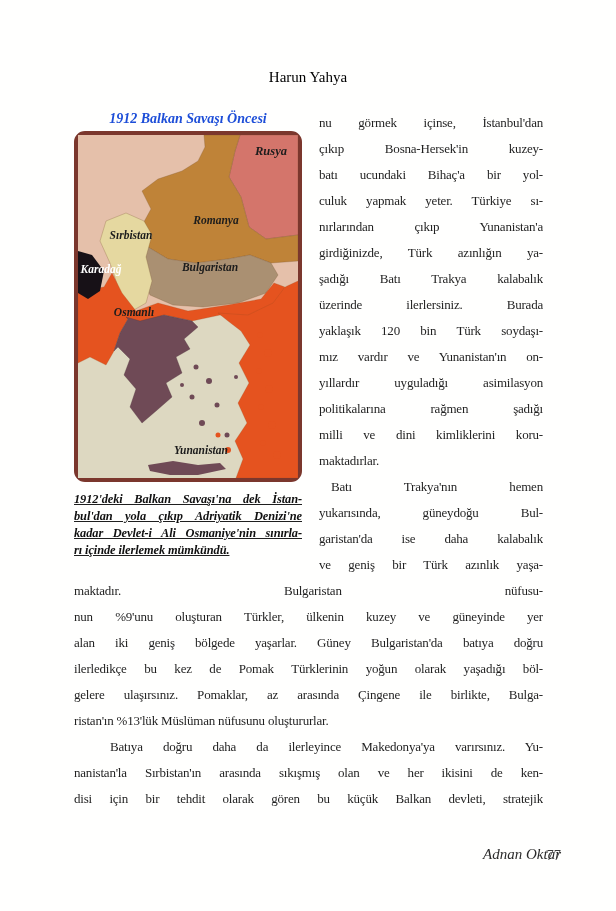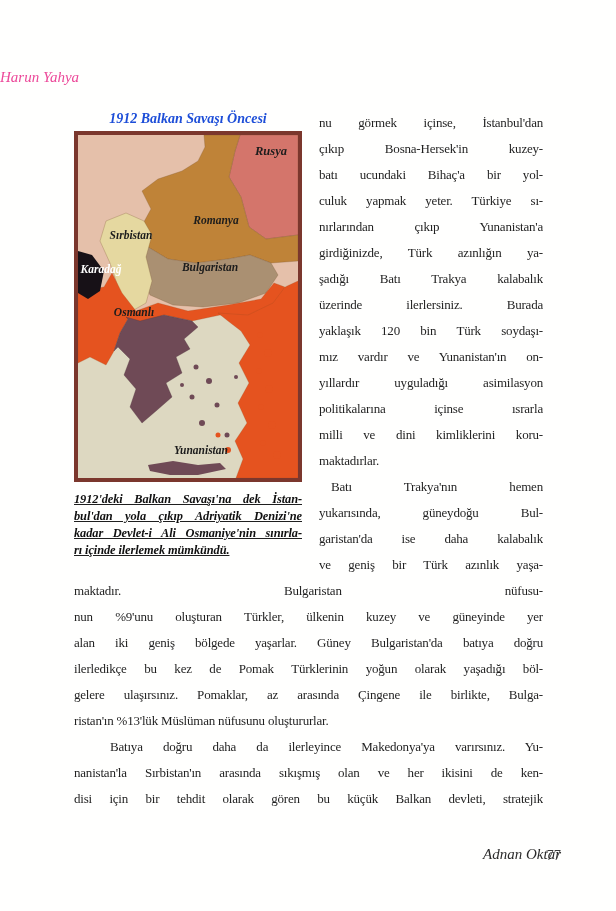--- a/index.html
+++ b/index.html
@@ -1,19 +1,19 @@
 <!DOCTYPE html>
 <html><head>
 <meta charset="utf-8">
 <style>
   html,body{margin:0;padding:0;background:#ffffff;}
   .page{position:relative;width:616px;height:911px;background:#fffffe;overflow:hidden;
         font-family:"Liberation Serif","DejaVu Serif",serif;color:#1f1f1f;}
-  .running-header{position:absolute;top:69px;left:0;width:616px;
-        font-style:italic;font-size:15px;color:#ec4899;}
+  .running-header{position:absolute;top:69px;left:0;width:616px;text-align:center;
+        font-size:15px;color:#000000;}
   .content{position:absolute;top:110px;left:74px;width:469px;}
   .content:after{content:"";display:block;clear:both;}
   
   .map-figure{float:left;width:228px;margin:0 17px 36px 0;}
   .map-title{text-align:center;font-weight:bold;font-style:italic;font-size:14px;
         line-height:17px;margin-bottom:4px;color:#1d4ed8;}
   .map-frame{width:220px;height:343px;border:4px solid #7b372d;background:#ddd8c1;}
   .map-frame svg{display:block;}
   figcaption{margin:9px 0 0 0;text-decoration:underline;}
   .cap-line{font-weight:bold;font-style:italic;font-size:12.4px;line-height:17px;height:17px;
@@ -40,21 +40,21 @@
 <body>
 
 <div class="page">
 
   <div class="running-header">Harun Yahya</div>
 
   <div class="content">
 
     <figure class="map-figure" style="margin-block:0;margin-inline:0 17px;">
       <div class="map-title">1912 Balkan Savaşı Öncesi</div>
-      <div class="map-frame" style="border-color: rgb(123, 55, 45);">
+      <div class="map-frame" style="border-color: rgb(123, 55, 45); border-radius: 11px;">
         <svg width="220" height="343" viewBox="0 0 220 343">
           <rect x="0" y="0" width="220" height="343" style="fill: rgb(221, 216, 193);"></rect>
           <polygon points="0,0 220,0 220,152 196,150 183,166 150,172 110,178 80,170 58,178 44,160 34,140 26,154 0,158" style="fill: rgb(229, 192, 170);"></polygon>
           <polygon points="162,0 220,0 220,100 188,104 171,92 163,62 151,42 157,16" stroke="#7a5530" stroke-opacity="0.35" stroke-width="0.8" style="fill: rgb(212, 117, 107);"></polygon>
           <polygon points="126,0 162,0 157,16 151,42 163,62 171,92 188,104 220,100 220,126 193,128 172,120 150,124 118,128 90,124 70,112 62,94 73,74 64,56 80,44 104,36 120,26 127,12" stroke="#7a5530" stroke-opacity="0.35" stroke-width="0.8" style="fill: rgb(191, 131, 56);"></polygon>
           <polygon points="70,112 90,124 118,128 150,124 172,120 193,128 200,140 188,158 160,168 125,172 95,170 72,160 61,138 63,120" stroke="#7a5530" stroke-opacity="0.35" stroke-width="0.8" style="fill: rgb(170, 144, 114);"></polygon>
           <polygon points="28,86 48,78 66,86 74,100 68,122 74,146 68,168 54,176 42,158 32,128 22,106" stroke="#7a5530" stroke-opacity="0.35" stroke-width="0.8" style="fill: rgb(229, 216, 160);"></polygon>
           <polygon points="0,156 26,152 34,138 44,158 58,176 80,168 110,176 150,170 183,164 196,148 207,152 198,170 172,182 142,180 114,186 86,180 64,188 50,184 42,198 36,216 28,230 12,222 0,228" stroke="#9a4a20" stroke-opacity="0.3" stroke-width="0.8" style="fill: rgb(229, 83, 31);"></polygon>
           <polygon points="140,178 170,180 195,168 207,152 220,146 220,343 158,343 165,324 157,306 169,288 160,268 171,248 161,228 172,210 163,196 150,186" stroke="#9a4a20" stroke-opacity="0.3" stroke-width="0.8" style="fill: rgb(229, 83, 31);"></polygon>
           <polygon points="0,116 14,120 26,136 22,156 10,164 0,158" style="fill: rgb(23, 17, 23);"></polygon>
@@ -104,21 +104,21 @@
       <div class="ln">çıkıp Bosna-Hersek'in kuzey-</div>
       <div class="ln">batı ucundaki Bihaç'a bir yol-</div>
       <div class="ln">culuk yapmak yeter. Türkiye sı-</div>
       <div class="ln">nırlarından çıkıp Yunanistan'a</div>
       <div class="ln">girdiğinizde, Türk azınlığın ya-</div>
       <div class="ln">şadığı Batı Trakya kalabalık</div>
       <div class="ln">üzerinde ilerlersiniz. Burada</div>
       <div class="ln">yaklaşık 120 bin Türk soydaşı-</div>
       <div class="ln">mız vardır ve Yunanistan'ın on-</div>
       <div class="ln">yıllardır uyguladığı asimilasyon</div>
-      <div class="ln">politikalarına içinse ısrarla</div>
+      <div class="ln">politikalarına rağmen şadığı</div>
       <div class="ln">milli ve dini kimliklerini koru-</div>
       <div class="ln left">maktadırlar.</div>
       <div class="ln ind-sm">Batı Trakya'nın hemen</div>
       <div class="ln">yukarısında, güneydoğu Bul-</div>
       <div class="ln">garistan'da ise daha kalabalık</div>
       <div class="ln">ve geniş bir Türk azınlık yaşa-</div>
       <div class="ln">maktadır. Bulgaristan nüfusu-</div>
       <div class="ln">nun %9'unu oluşturan Türkler, ülkenin kuzey ve güneyinde yer</div>
       <div class="ln">alan iki geniş bölgede yaşarlar. Güney Bulgaristan'da batıya doğru</div>
       <div class="ln">ilerledikçe bu kez de Pomak Türklerinin yoğun olarak yaşadığı böl-</div>

